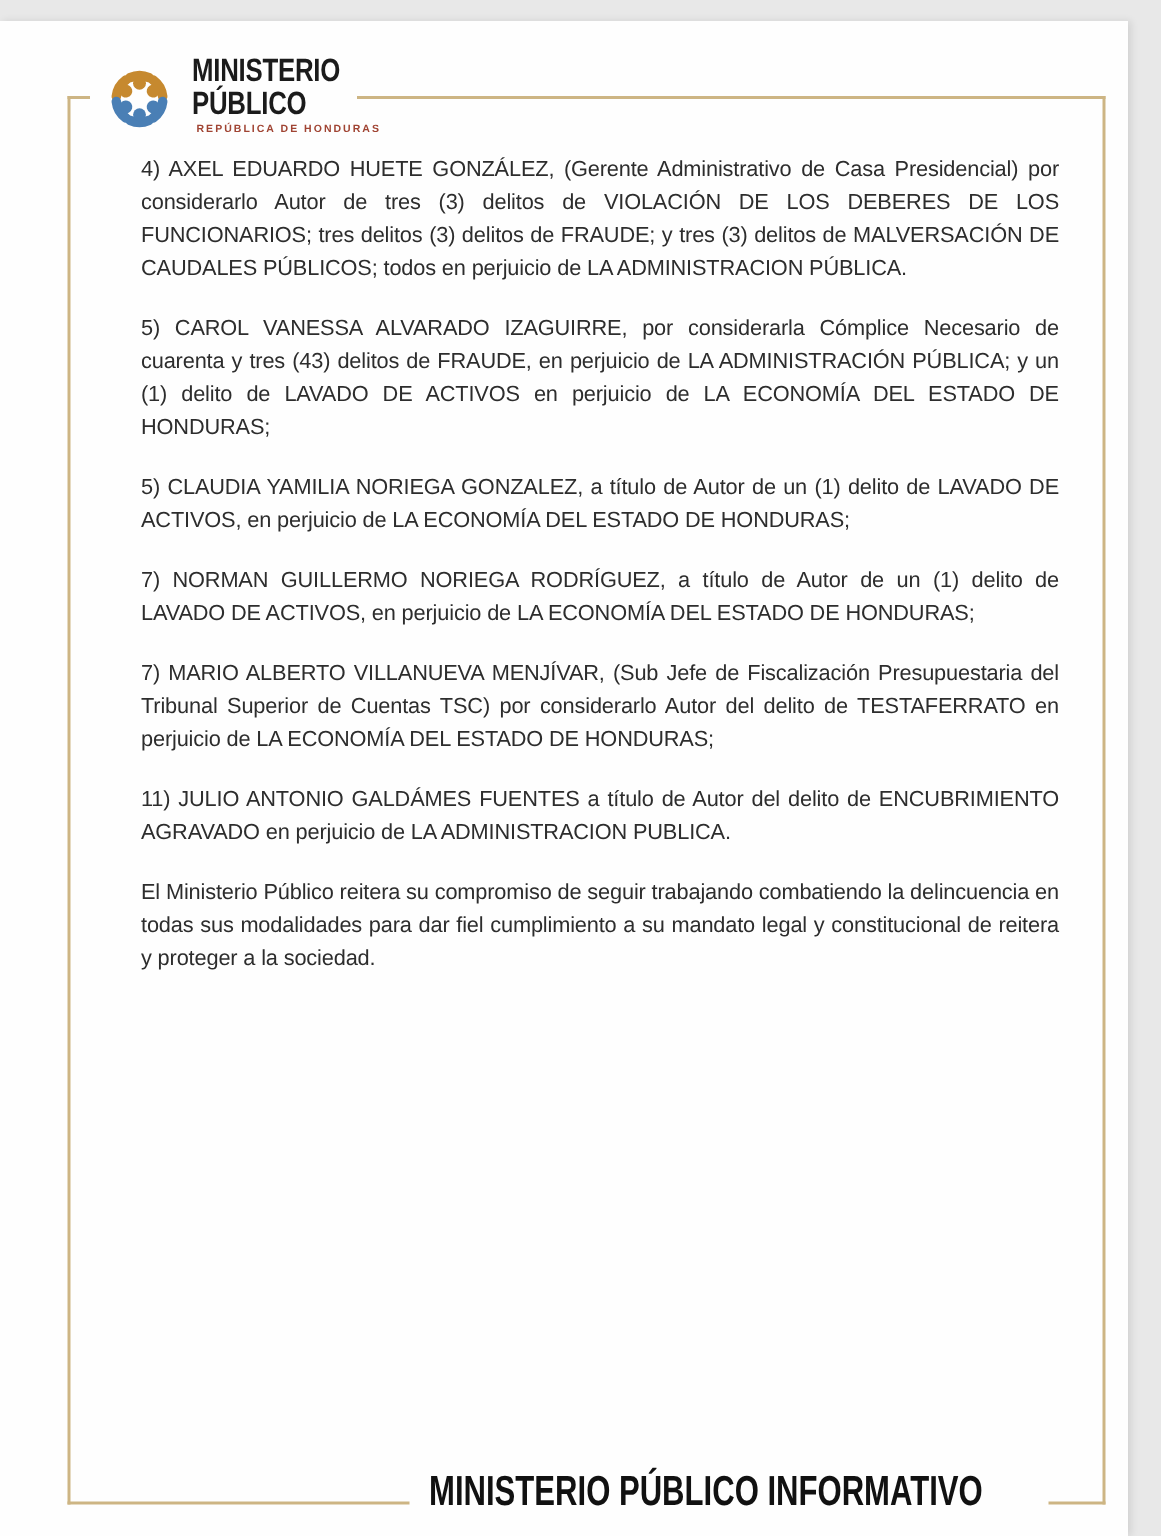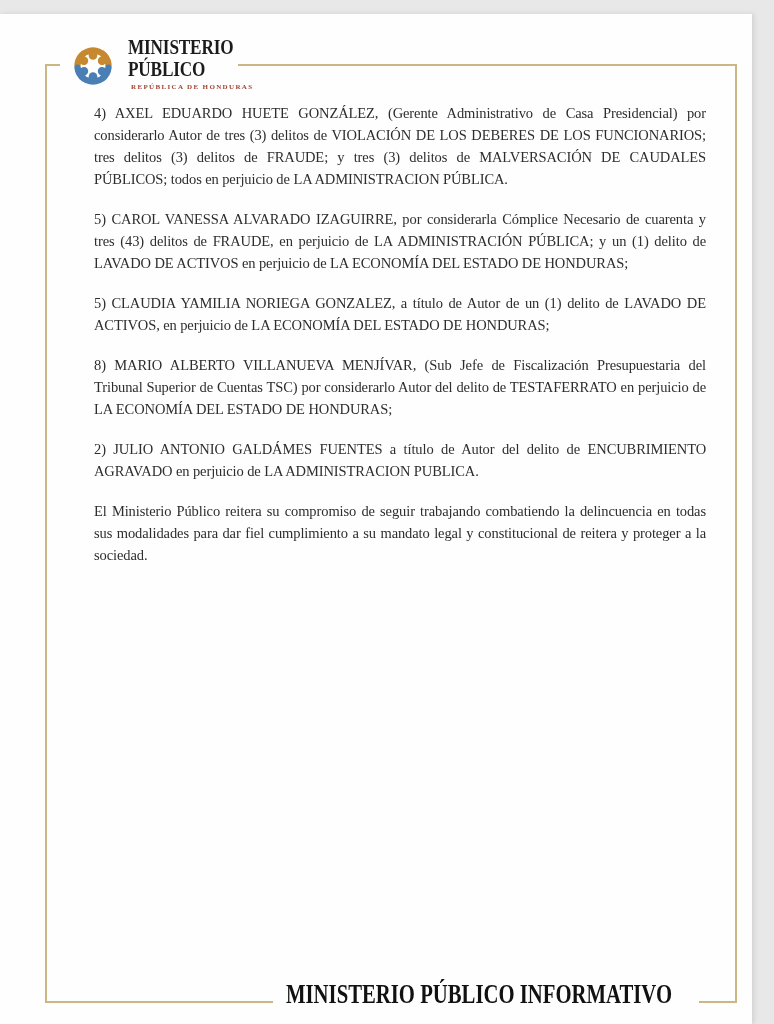--- a/index.html
+++ b/index.html
@@ -8,21 +8,20 @@
     font-family: "Liberation Sans", sans-serif;
     background: var(--background, #e8e8e8);
     position: relative;
     overflow: hidden;
   }
   .screen {
     position: absolute;
     left: 0; top: 0;
     width: 634px; height: 1024px;
     background: var(--background, #e8e8e8);
-    font-family: Liberation Serif, serif;
   }
   .paper {
     position: absolute;
     left: 0; top: 14px;
     width: 752px; height: 1010px;
     background: var(--paper, #fefefe);
     box-shadow: 2px 0 5px rgba(0,0,0,0.10);
   }
   
   .gline { position: absolute; background: var(--frame, #cdb584); }
@@ -121,21 +120,22 @@
     <div class="org-title">
       <div>MINISTERIO</div>
       <div>PÚBLICO</div>
     </div>
     <div class="org-subtitle">REPÚBLICA DE HONDURAS</div>
 
     <div class="content">
       <p>4) AXEL EDUARDO HUETE GONZÁLEZ, (Gerente Administrativo de Casa Presidencial) por considerarlo Autor de tres (3) delitos de VIOLACIÓN DE LOS DEBERES DE LOS FUNCIONARIOS; tres delitos (3) delitos de FRAUDE; y tres (3) delitos de MALVERSACIÓN DE CAUDALES PÚBLICOS; todos en perjuicio de LA ADMINISTRACION PÚBLICA.</p>
       <p>5) CAROL VANESSA ALVARADO IZAGUIRRE, por considerarla Cómplice Necesario de cuarenta y tres (43) delitos de FRAUDE, en perjuicio de LA ADMINISTRACIÓN PÚBLICA; y un (1) delito de LAVADO DE ACTIVOS en perjuicio de LA ECONOMÍA DEL ESTADO DE HONDURAS;</p>
       <p>5) CLAUDIA YAMILIA NORIEGA GONZALEZ, a título de Autor de un (1) delito de LAVADO DE ACTIVOS, en perjuicio de LA ECONOMÍA DEL ESTADO DE HONDURAS;</p>
-      <p>8) MARIO ALBERTO VILLANUEVA MENJÍVAR, (Sub Jefe de Fiscalización Presupuestaria del Tribunal Superior de Cuentas TSC) por considerarlo Autor del delito de TESTAFERRATO en perjuicio de LA ECONOMÍA DEL ESTADO DE HONDURAS;</p>
-      <p>2) JULIO ANTONIO GALDÁMES FUENTES a título de Autor del delito de ENCUBRIMIENTO AGRAVADO en perjuicio de LA ADMINISTRACION PUBLICA.</p>
+      <p>7) NORMAN GUILLERMO NORIEGA RODRÍGUEZ, a título de Autor de un (1) delito de LAVADO DE ACTIVOS, en perjuicio de LA ECONOMÍA DEL ESTADO DE HONDURAS;</p>
+      <p>7) MARIO ALBERTO VILLANUEVA MENJÍVAR, (Sub Jefe de Fiscalización Presupuestaria del Tribunal Superior de Cuentas TSC) por considerarlo Autor del delito de TESTAFERRATO en perjuicio de LA ECONOMÍA DEL ESTADO DE HONDURAS;</p>
+      <p>11) JULIO ANTONIO GALDÁMES FUENTES a título de Autor del delito de ENCUBRIMIENTO AGRAVADO en perjuicio de LA ADMINISTRACION PUBLICA.</p>
       <p>El Ministerio Público reitera su compromiso de seguir trabajando combatiendo la delincuencia en todas sus modalidades para dar fiel cumplimiento a su mandato legal y constitucional de reitera y proteger a la sociedad.</p>
     </div>
 
     <div class="footer-banner">MINISTERIO PÚBLICO INFORMATIVO</div>
 
   </div>
 </div>
 
 </body></html>

